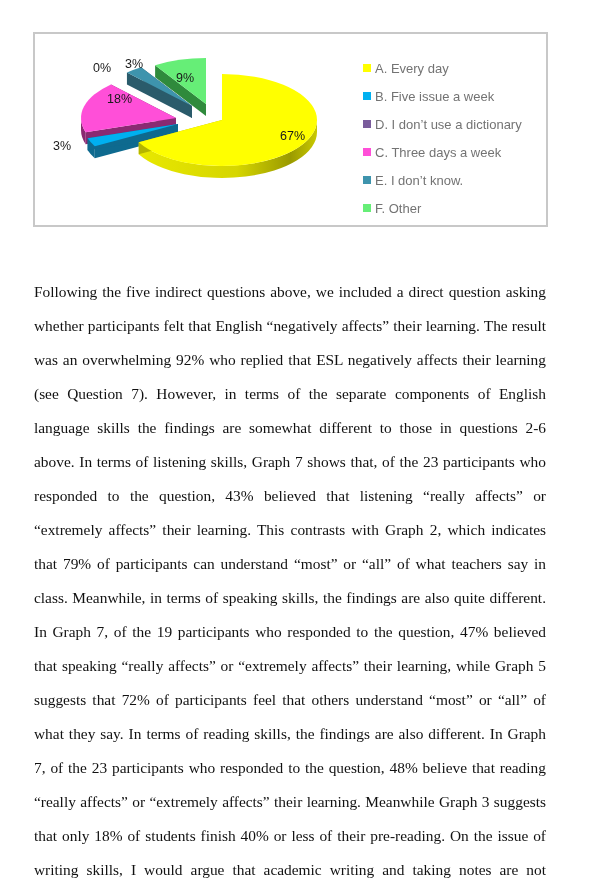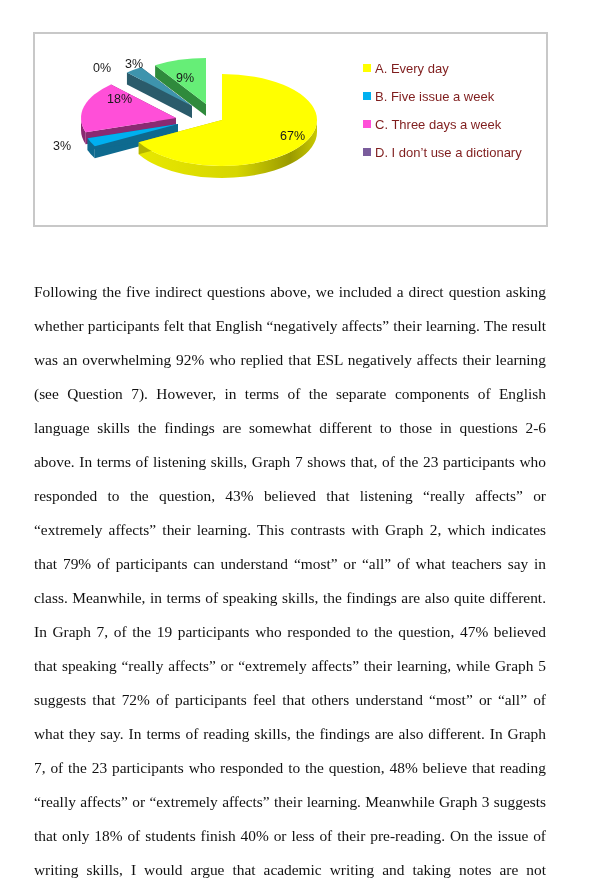--- a/index.html
+++ b/index.html
@@ -44,21 +44,21 @@
       top: 20px;
       width: 180px;
     }
     .legend-item {
       position: relative;
       height: 28px;
       display: flex;
       align-items: center;
       font-family: "Liberation Sans", sans-serif;
       font-size: 13px;
-      color: #7f1d1d;
+      color: #737373;
       white-space: nowrap;
     }
     .legend-swatch {
       display: inline-block;
       width: 8px;
       height: 8px;
       margin-right: 4px;
       flex: none;
     }
     .body-text {
@@ -132,23 +132,31 @@
   <div class="legend">
     <div class="legend-item">
       <span class="legend-swatch" style="background: rgb(255, 255, 0);"></span>
       <span>A. Every day</span>
     </div>
     <div class="legend-item">
       <span class="legend-swatch" style="background: rgb(0, 176, 240);"></span>
       <span>B. Five issue a week</span>
     </div>
     <div class="legend-item">
+      <span class="legend-swatch" style="background: rgb(122, 92, 156);"></span>
+      <span>D. I don’t use a dictionary</span>
+    </div>
+    <div class="legend-item">
       <span class="legend-swatch" style="background: rgb(255, 79, 216);"></span>
       <span>C. Three days a week</span>
     </div>
     <div class="legend-item">
-      <span class="legend-swatch" style="background: rgb(122, 92, 156);"></span>
-      <span>D. I don’t use a dictionary</span>
+      <span class="legend-swatch" style="background: rgb(62, 148, 173);"></span>
+      <span>E. I don’t know.</span>
+    </div>
+    <div class="legend-item">
+      <span class="legend-swatch" style="background: rgb(102, 238, 119);"></span>
+      <span>F. Other</span>
     </div>
   </div>
 </div>
 
 <p class="body-text">Following the five indirect questions above, we included a direct question asking whether participants felt that English “negatively affects” their learning. The result was an overwhelming 92% who replied that ESL negatively affects their learning (see Question 7). However, in terms of the separate components of English language skills the findings are somewhat different to those in questions 2-6 above. In terms of listening skills, Graph 7 shows that, of the 23 participants who responded to the question, 43% believed that listening “really affects” or “extremely affects” their learning. This contrasts with Graph 2, which indicates that 79% of participants can understand “most” or “all” of what teachers say in class. Meanwhile, in terms of speaking skills, the findings are also quite different. In Graph 7, of the 19 participants who responded to the question, 47% believed that speaking “really affects” or “extremely affects” their learning, while Graph 5 suggests that 72% of participants feel that others understand “most” or “all” of what they say. In terms of reading skills, the findings are also different. In Graph 7, of the 23 participants who responded to the question, 48% believe that reading “really affects” or “extremely affects” their learning. Meanwhile Graph 3 suggests that only 18% of students finish 40% or less of their pre-reading. On the issue of writing skills, I would argue that academic writing and taking notes are not comparable – so there is no comparison here.</p>
 
 </body></html>

